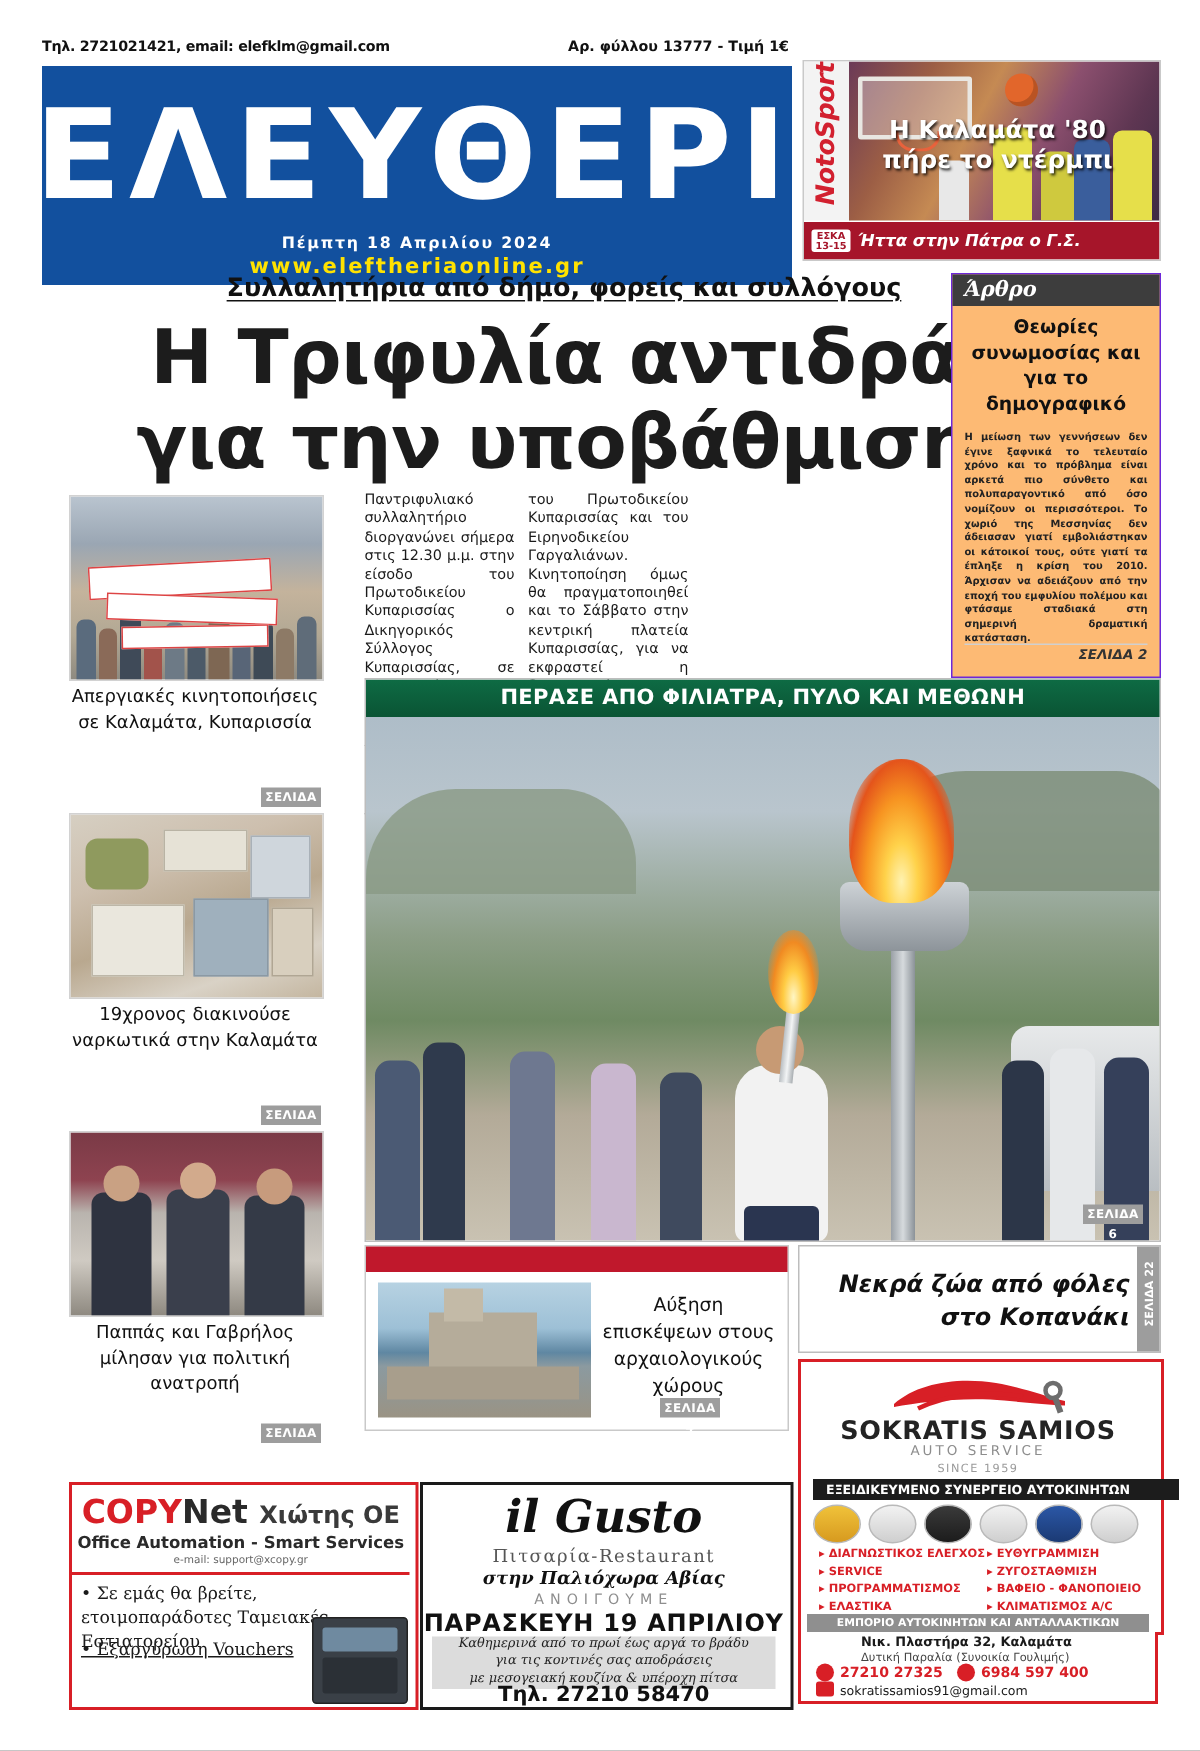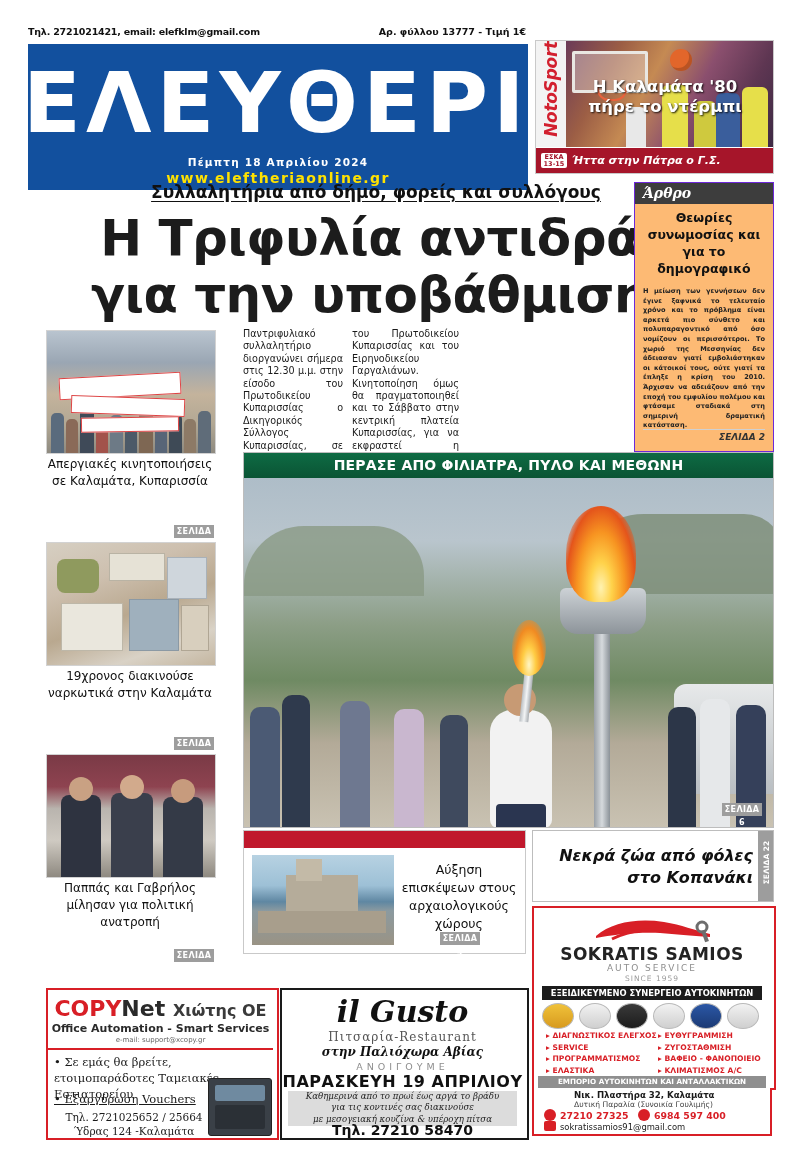--- a/index.html
+++ b/index.html
@@ -114,21 +114,21 @@
   .nektext{position:absolute;left:10px;top:14px;width:210px;text-align:right;font-size:16px;font-style:italic;font-weight:bold;line-height:22px;color:#111;}
   .nekrail{position:absolute;right:0;top:0;width:15px;height:70px;background:#9d9d9d;}
   .nekrail span{position:absolute;left:-19px;top:27px;width:54px;text-align:center;transform:rotate(-90deg);color:#fff;font-size:7.5px;font-weight:bold;}
 
   
   .sok{position:absolute;left:504px;top:880px;width:240px;height:180px;border:2px solid #d81f26;background:#fff;}
   .sokcar{position:absolute;left:56px;top:6px;width:130px;height:30px;}
   .soktitle{position:absolute;left:0;top:36px;width:236px;text-align:center;font-size:17px;font-weight:bold;color:#232323;letter-spacing:.5px;}
   .soksub{position:absolute;left:0;top:55px;width:236px;text-align:center;font-size:9px;color:#8d8d8d;letter-spacing:2px;}
   .soksince{position:absolute;left:0;top:66px;width:236px;text-align:center;font-size:7.5px;color:#9a9a9a;letter-spacing:1px;}
-  .sokbar{position:absolute;left:8px;top:78px;width:220px;height:14px;background:#1c1c1c;}
+  .sokbar{position:absolute;left:8px;top:78px;width:220px;height:14px;background:#1c1c1c;padding-left:24px;}
   .sokbar span{position:absolute;left:0;top:0;width:220px;text-align:center;line-height:14px;color:#fff;font-size:8.4px;font-weight:bold;}
   .brands{position:absolute;left:8px;top:95px;width:224px;height:26px;}
   .brands i{position:absolute;top:0;width:30px;height:24px;border-radius:50%;border:1px solid #b9b9b9;background:linear-gradient(180deg,#f2f2f2,#cfcfcf);display:block;}
   .svcol{position:absolute;font-size:7.6px;font-weight:bold;color:#d81f26;line-height:11.6px;}
   .svL{left:12px;top:122px;width:112px;}
   .svR{left:124px;top:122px;width:110px;}
 
   
   .copynet{position:absolute;left:18px;top:962px;width:229px;height:148px;border:2px solid #d81f26;background:#fff;}
   .cn1{position:absolute;left:0;top:6px;width:225px;text-align:center;font-size:22px;font-weight:bold;}
@@ -358,38 +358,34 @@
   <div class="copynet">
     <div class="cn1">
       <span class="red">COPY</span><span class="blk">Net</span>
       <span class="gr">Χιώτης ΟΕ</span>
     </div>
     <div class="cn2">Office Automation - Smart Services</div>
     <div class="cn3">e-mail: support@xcopy.gr</div>
     <div class="cnline"></div>
     <div class="cn4">• Σε εμάς θα βρείτε, ετοιμοπαράδοτες Ταμειακές Εστιατορείου</div>
     <div class="cn5">• Εξαργύρωση Vouchers</div>
-    <div class="cn6">
-      <div>Τηλ. 2721025652 / 25664</div>
-      <div>Ύδρας 124 -Καλαμάτα</div>
-    </div>
     <div class="till">
           <i></i>
           <b></b>
         </div>
   </div>
 
   <div class="gusto">
     <div class="g1">il Gusto</div>
     <div class="g2">Πιτσαρία-Restaurant</div>
     <div class="g3">στην Παλιόχωρα Αβίας</div>
     <div class="g4">ΑΝΟΙΓΟΥΜΕ</div>
     <div class="g5">ΠΑΡΑΣΚΕΥΗ 19 ΑΠΡΙΛΙΟΥ</div>
     <div class="g6">
       <p>Καθημερινά από το πρωί έως αργά το βράδυ</p>
-      <p>για τις κοντινές σας διακινούσε</p>
+      <p>για τις κοντινές σας αποδράσεις</p>
       <p>με μεσογειακή κουζίνα &amp; υπέροχη πίτσα</p>
     </div>
     <div class="g7">Τηλ. 27210 58470</div>
   </div>
 
  </div>
 </div>
 
 </body></html>

